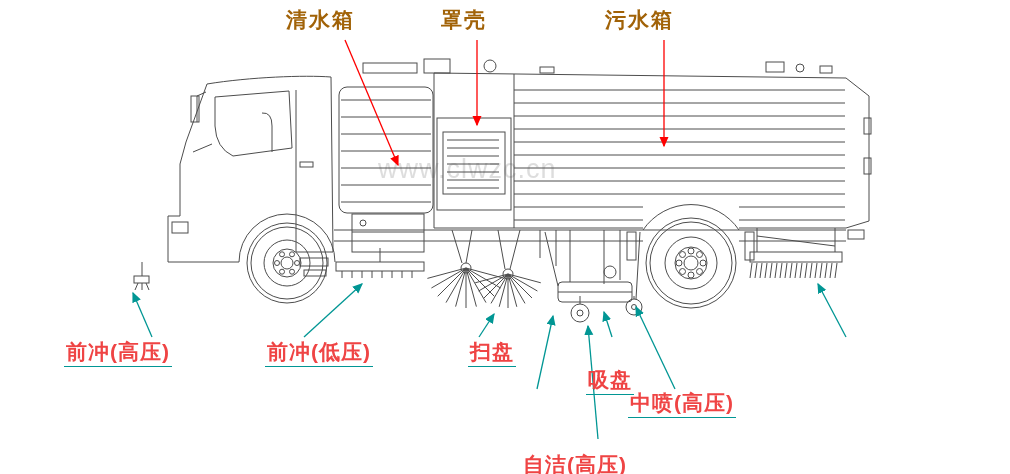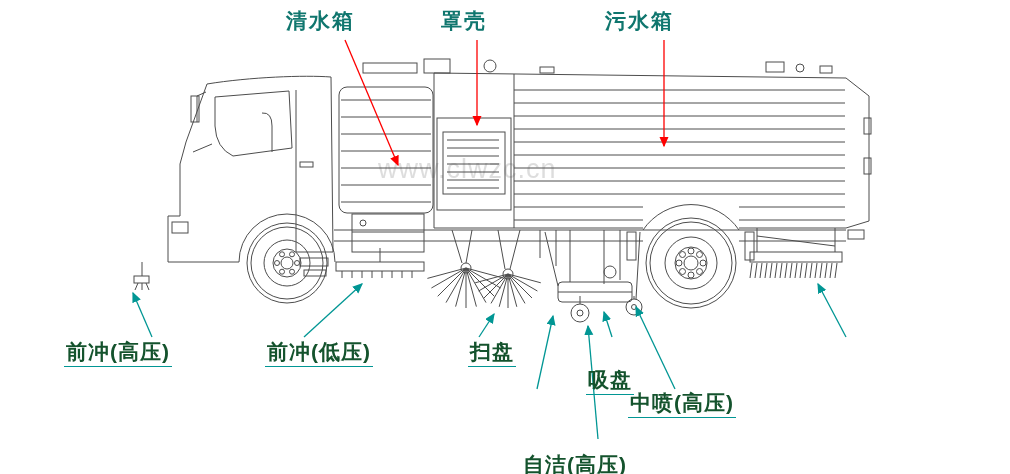--- a/index.html
+++ b/index.html
@@ -20,25 +20,26 @@
     left: 0; top: 0;
   }
   .lbl {
     position: absolute;
     font-weight: 700;
     font-size: 21px;
     line-height: 1.1;
     white-space: nowrap;
   }
   .lbl.red {
-    color: #0f766e;
+    color: #a16207;
     letter-spacing: 2px;
+    font-family: Liberation Serif, serif;
   }
   .lbl.teal {
-    color: #14532d;
+    color: #ef4444;
     letter-spacing: 1px;
     border-bottom: 1.5px solid #019694;
     padding: 0 2px 3px 2px;
   }
 </style>
 </head>
 <body>
 
 <div class="stage">
 

